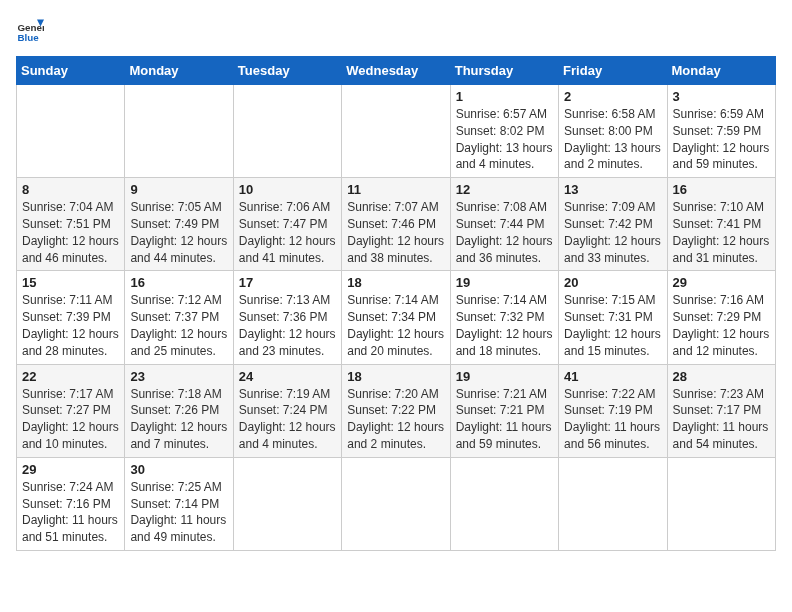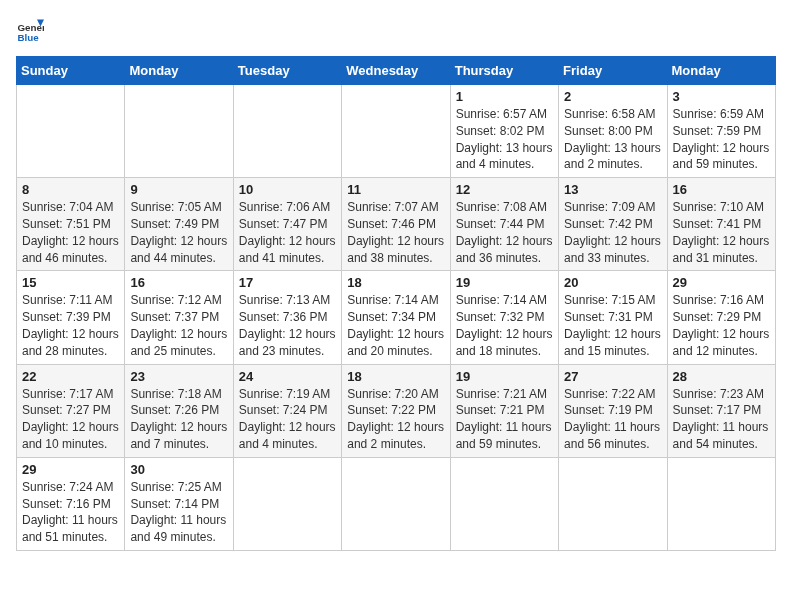--- a/index.html
+++ b/index.html
@@ -201,21 +201,21 @@
         </td>
         <td>
           <span class="day-number">18</span>
           <div class="day-info">Sunrise: 7:20 AM<br>Sunset: 7:22 PM<br>Daylight: 12 hours and 2 minutes.</div>
         </td>
         <td>
           <span class="day-number">19</span>
           <div class="day-info">Sunrise: 7:21 AM<br>Sunset: 7:21 PM<br>Daylight: 11 hours and 59 minutes.</div>
         </td>
         <td>
-          <span class="day-number">27</span>
+          <span class="day-number">41</span>
           <div class="day-info">Sunrise: 7:22 AM<br>Sunset: 7:19 PM<br>Daylight: 11 hours and 56 minutes.</div>
         </td>
         <td>
           <span class="day-number">28</span>
           <div class="day-info">Sunrise: 7:23 AM<br>Sunset: 7:17 PM<br>Daylight: 11 hours and 54 minutes.</div>
         </td>
       </tr>
       <tr>
         <td>
           <span class="day-number">29</span>

